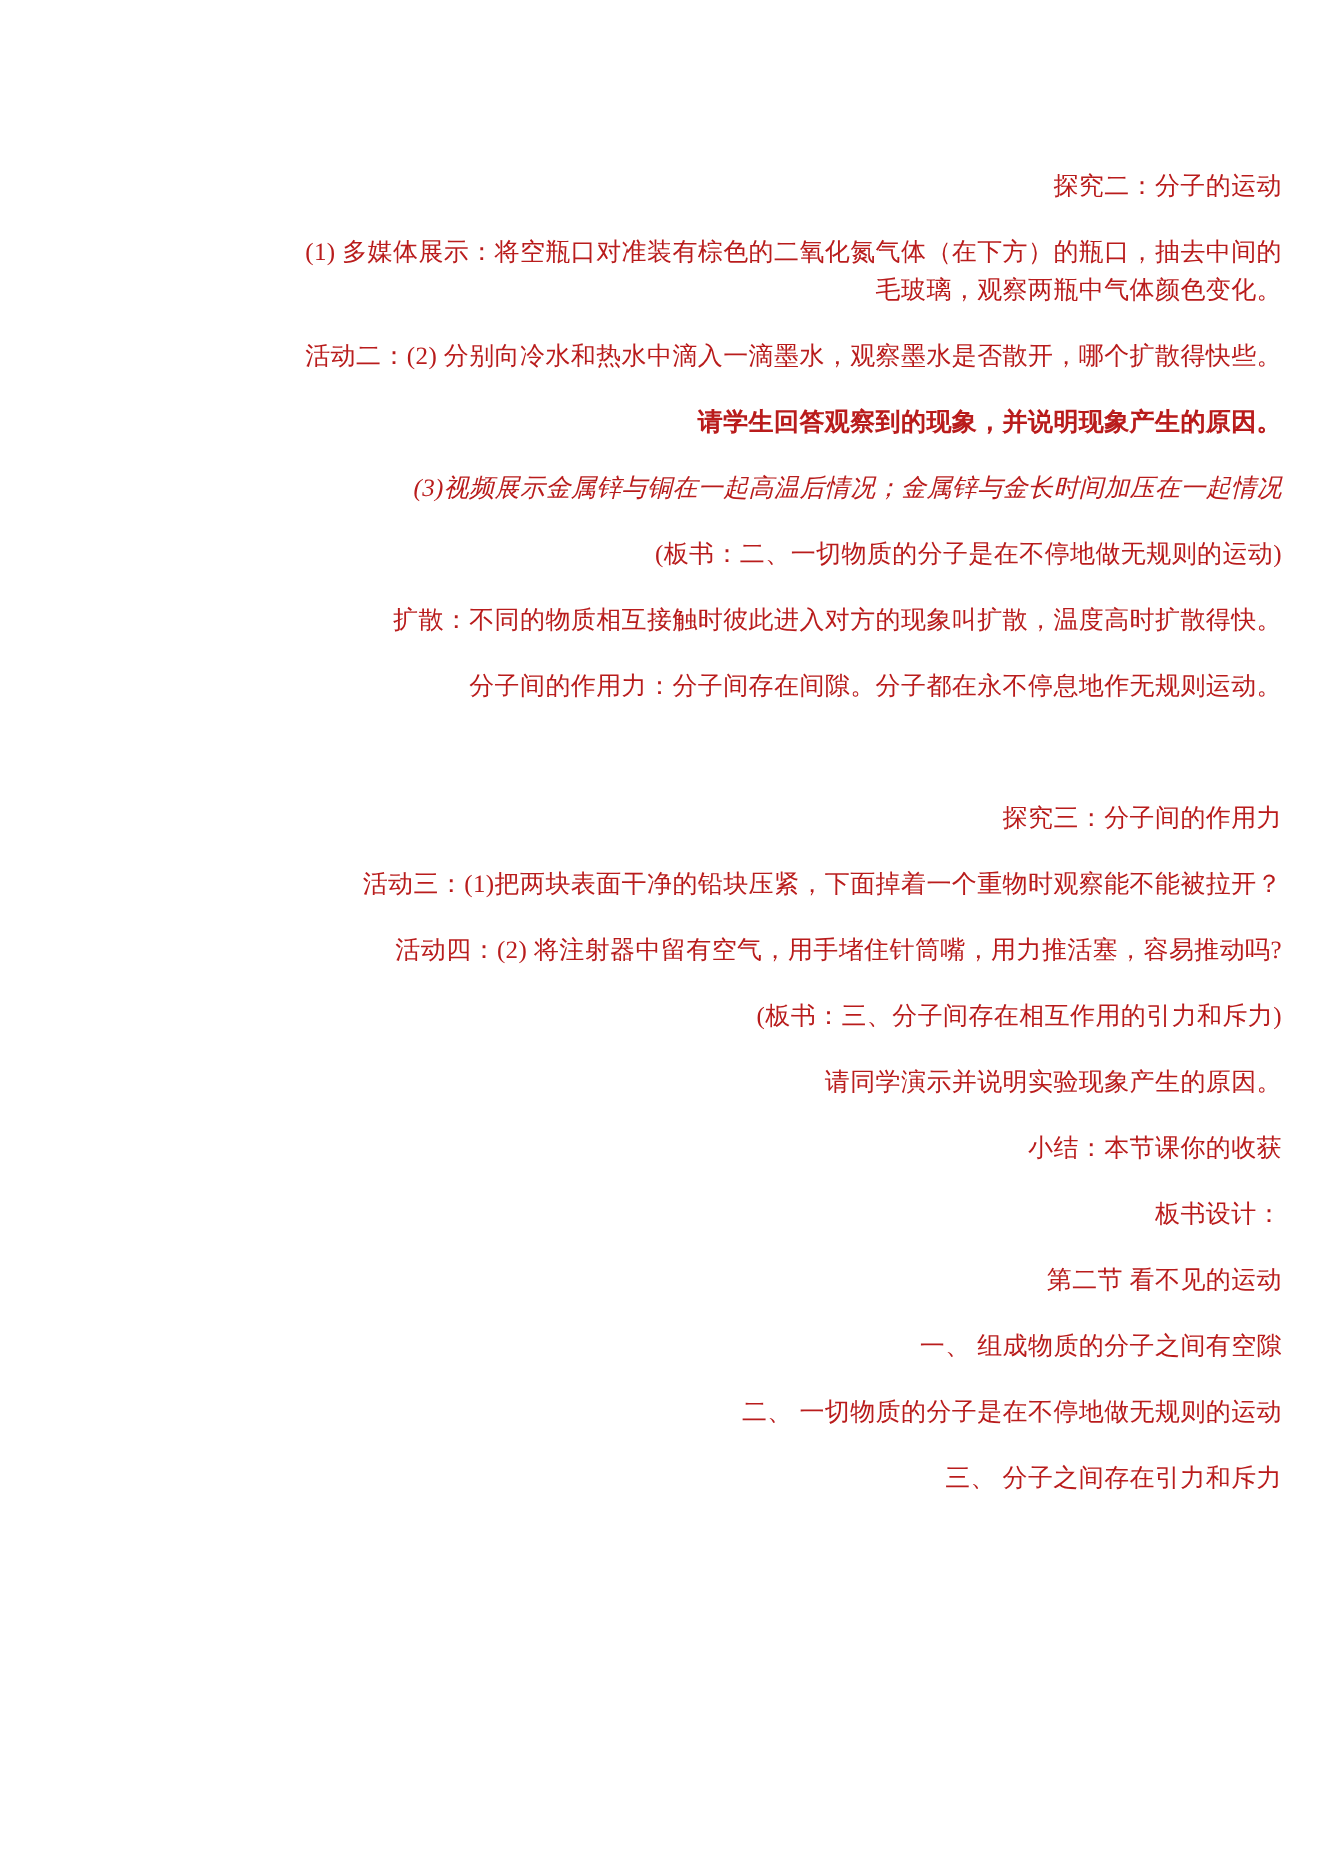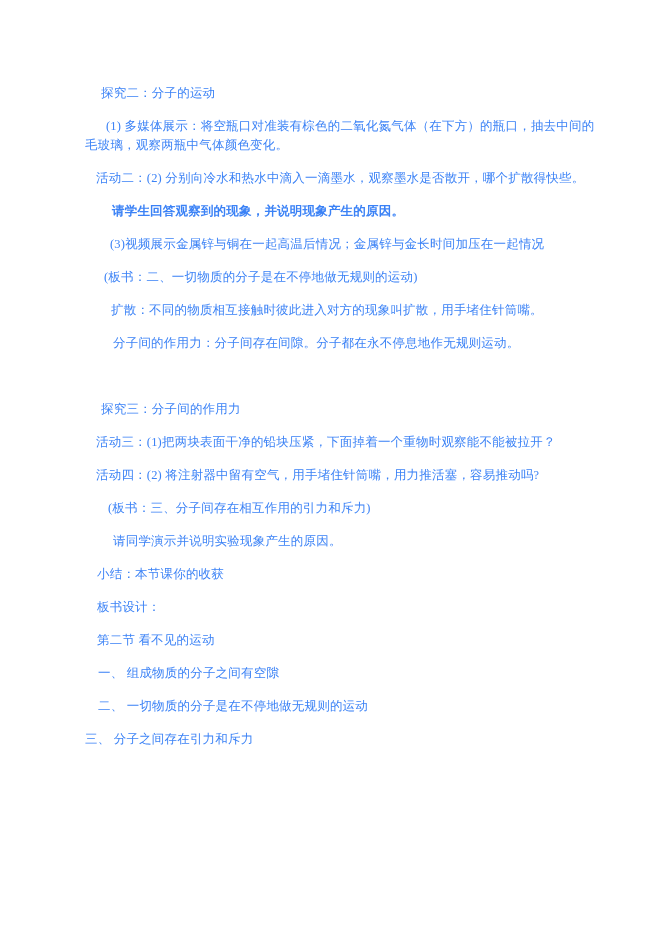--- a/index.html
+++ b/index.html
@@ -20,51 +20,52 @@
     padding: 84px 20px 0 85px;
     color: #000000;
   }
   .line {
     font-size: 12.5px;
     line-height: 19px;
     height: 19px;
     margin: 0 0 14px 0;
     white-space: pre;
     letter-spacing: 0.2px;
-    color: #3b82f6;
+    color: #b91c1c;
+    text-align: right;
   }
   .line.no-gap {
     margin-bottom: 0;
   }
   .ind-0  { margin-left: 0; }
   .ind-11 { margin-left: 11px; }
   .ind-12 { margin-left: 12px; }
   .ind-13 { margin-left: 13px; }
   .ind-15 { margin-left: 0; }
   .ind-16 { margin-left: 16px; }
   .ind-19 { margin-left: 19px; }
   .ind-21 { margin-left: 21px; }
   .ind-23 { margin-left: 23px; }
-  .ind-25 { margin-left: 25px; }
+  .ind-25 { margin-left: 25px; font-style: italic; }
   .ind-26 { margin-left: 26px; }
   .ind-27 { margin-left: 27px; font-weight: bold; }
   .ind-28 { margin-left: 28px; }
 </style>
 </head>
 <body>
 
 <div class="page">
   <div class="line ind-16">探究二：分子的运动</div>
   <div class="line ind-21 no-gap">(1) 多媒体展示：将空瓶口对准装有棕色的二氧化氮气体（在下方）的瓶口，抽去中间的</div>
   <div class="line ind-0">毛玻璃，观察两瓶中气体颜色变化。</div>
   <div class="line ind-11">活动二：(2) 分别向冷水和热水中滴入一滴墨水，观察墨水是否散开，哪个扩散得快些。</div>
   <div class="line ind-27">请学生回答观察到的现象，并说明现象产生的原因。</div>
   <div class="line ind-25">(3)视频展示金属锌与铜在一起高温后情况；金属锌与金长时间加压在一起情况</div>
   <div class="line ind-19">(板书：二、一切物质的分子是在不停地做无规则的运动)</div>
-  <div class="line ind-26">扩散：不同的物质相互接触时彼此进入对方的现象叫扩散，用手堵住针筒嘴。</div>
+  <div class="line ind-26">扩散：不同的物质相互接触时彼此进入对方的现象叫扩散，温度高时扩散得快。</div>
   <div class="line ind-28">分子间的作用力：分子间存在间隙。分子都在永不停息地作无规则运动。</div>
   <div class="line ind-0"></div>
   <div class="line ind-16">探究三：分子间的作用力</div>
   <div class="line ind-11">活动三：(1)把两块表面干净的铅块压紧，下面掉着一个重物时观察能不能被拉开？</div>
   <div class="line ind-11">活动四：(2) 将注射器中留有空气，用手堵住针筒嘴，用力推活塞，容易推动吗?</div>
   <div class="line ind-23">(板书：三、分子间存在相互作用的引力和斥力)</div>
   <div class="line ind-28">请同学演示并说明实验现象产生的原因。</div>
   <div class="line ind-12">小结：本节课你的收获</div>
   <div class="line ind-12">板书设计：</div>
   <div class="line ind-12">第二节 看不见的运动</div>

